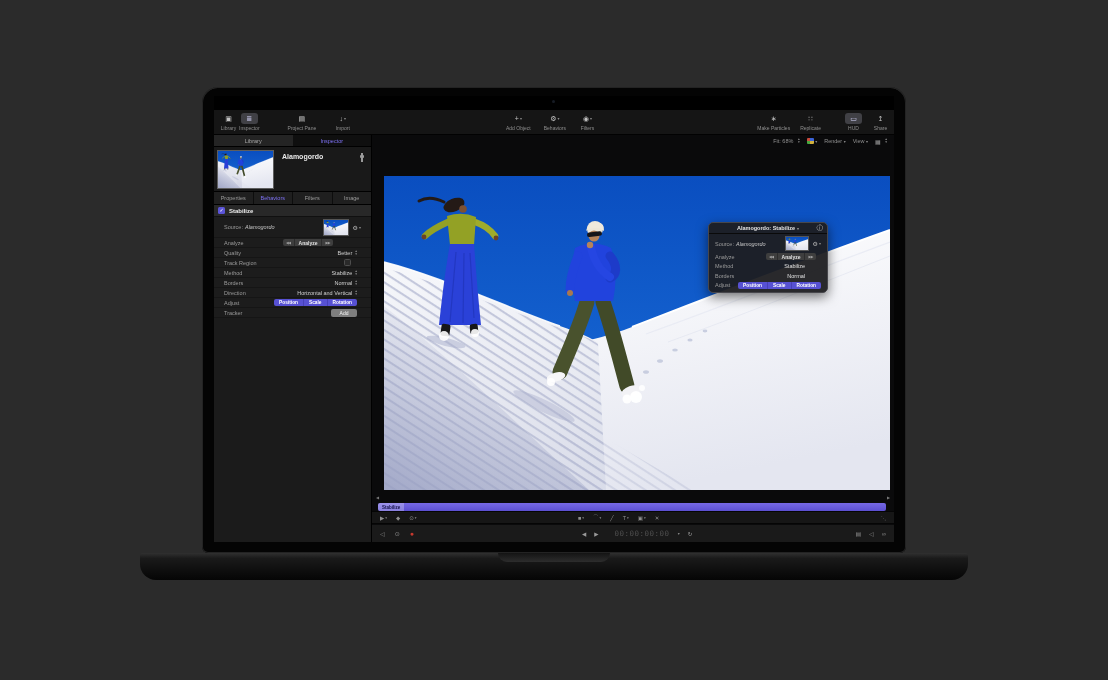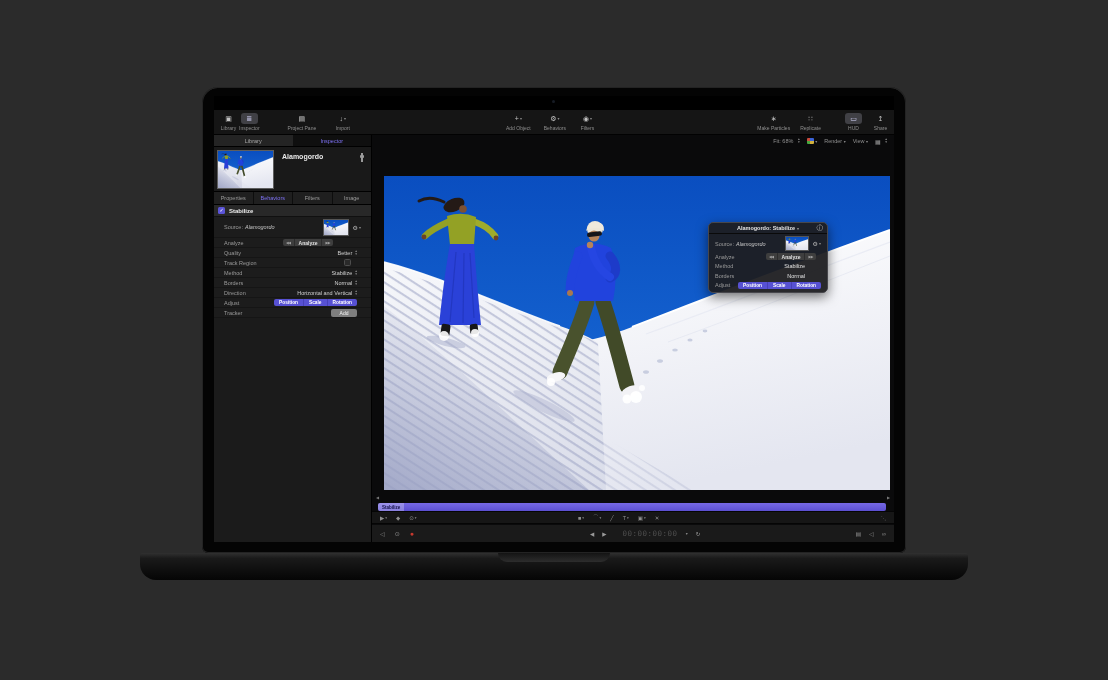--- a/index.html
+++ b/index.html
@@ -97,21 +97,21 @@
   .tbar{position:absolute;top:368px;left:6px;width:508px;height:8px;border-radius:2px;background:linear-gradient(180deg,#7668e4,#5b4fd0)}
   .tbar span{position:absolute;left:0;top:0;bottom:0;display:flex;align-items:center;padding:0 4px;
              background:rgba(255,255,255,.28);border-radius:2px 0 0 2px;font-size:4.5px;color:#16124d;font-weight:bold}
   .tools{position:absolute;top:376px;left:0;right:0;height:13px;background:#161616;border-top:1px solid #050505;border-bottom:1px solid #050505}
   .trow{position:absolute;top:0;height:100%;display:flex;align-items:center;gap:9px;font-size:5.5px;color:#8f8f8f}
   .tl-left{left:8px}.tl-mid{left:206px}.tl-right{right:8px;font-size:5px}
   .pair{display:flex;align-items:center;gap:1px}
   .tools .chev{font-size:3.5px}
   .transport{position:absolute;top:390px;left:0;right:0;height:17px;background:#1a1a1a}
   .tr-left{left:8px;gap:10px;font-size:6px;color:#8a8a8a}
-  .tr-mid{left:218px;gap:8px;font-size:5.5px;color:#9a9a9a}
+  .tr-mid{left:210px;gap:8px;font-size:5.5px;color:#9a9a9a}
   .tr-right{right:8px;gap:8px;font-size:6px;color:#8a8a8a}
   .rec{color:#c6392f;font-size:7px}
   .tcode{font-family:"DejaVu Sans Mono","Liberation Mono",monospace;font-size:7.5px;color:#4e4e4e;letter-spacing:.5px;margin-left:8px}
   .hidden-defs{position:absolute;width:0;height:0}
 </style>
 </head>
 <body>
 
 <svg class="hidden-defs" aria-hidden="true">
   <defs>

